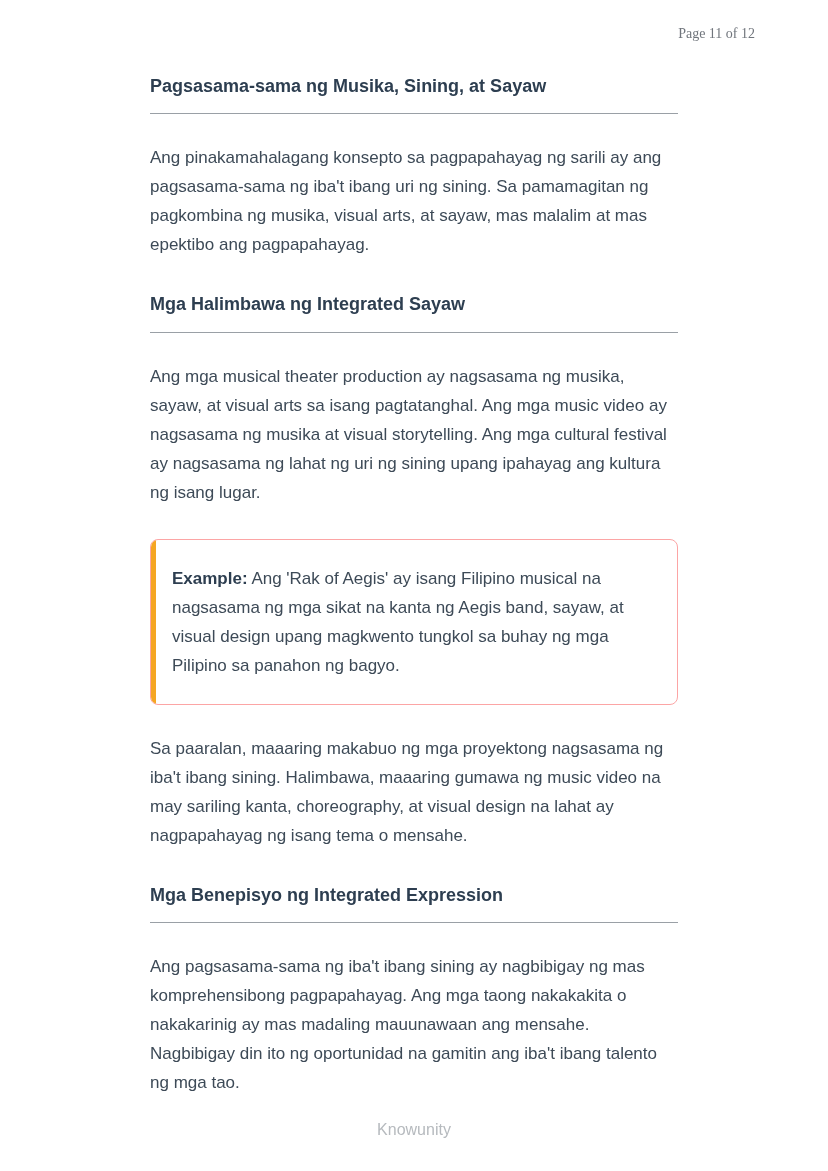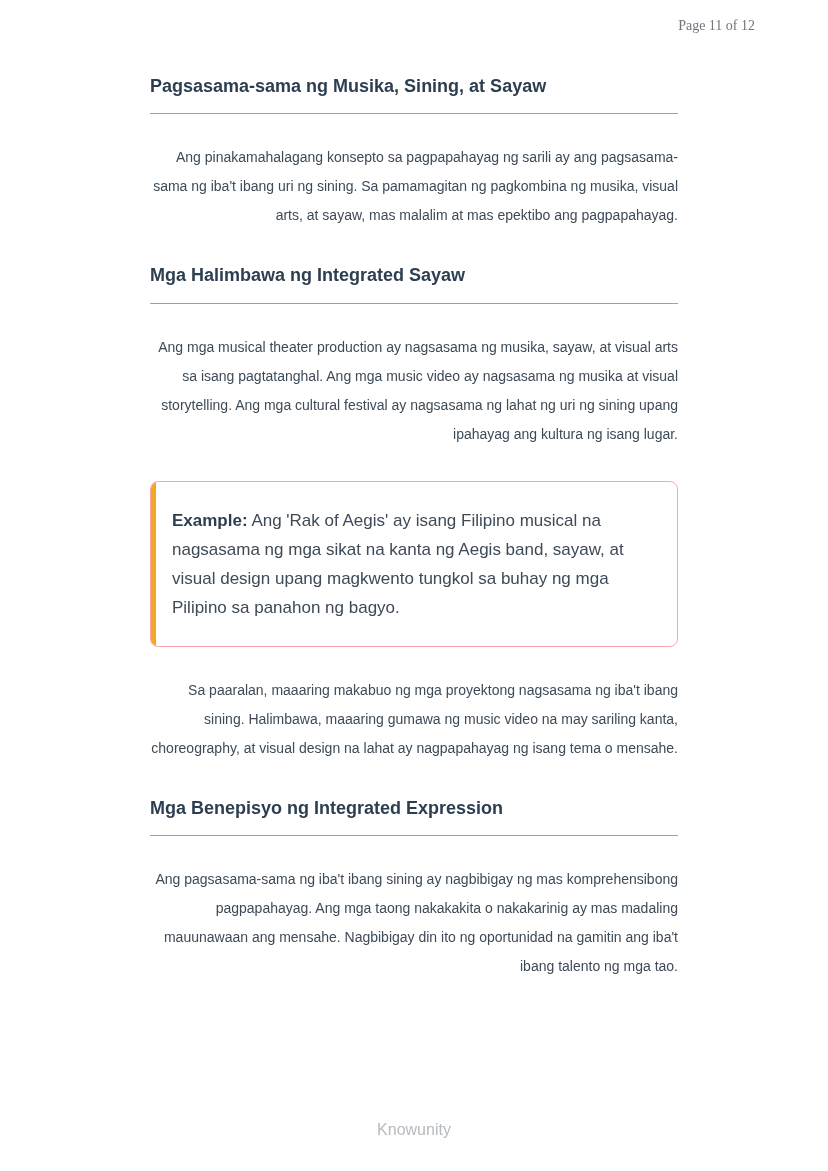--- a/index.html
+++ b/index.html
@@ -10,21 +10,21 @@
   .page {
     position: relative;
     width: 828px;
     height: 1171px;
     background: #ffffff;
     font-family: "Liberation Sans", "DejaVu Sans", sans-serif;
     overflow: hidden;
   }
   .page-number {
     position: absolute;
-    top: 18px;
+    top: 26px;
     right: 73px;
     font-family: "Liberation Serif", "DejaVu Serif", serif;
     font-size: 14px;
     color: #70757c;
   }
   .content {
     position: absolute;
     left: 150px;
     width: 528px;
     top: 72px;
@@ -40,24 +40,23 @@
     margin-top: 3px;
   }
   .rule {
     border: none;
     border-top: 1px solid #9aa0a6;
     margin: 15px 0 0 0;
     height: 0;
   }
   p.body-text {
     margin: 29px 0 0 0;
-    font-size: 14px;
+    font-size: 17px;
     line-height: 29px;
     color: #3d4a57;
-    text-align: right;
   }
   .example-box {
     position: relative;
     margin-top: 32px;
     border: 1px solid #fca5a5;
     border-radius: 8px;
     padding: 24px 24px 24px 21px;
     overflow: hidden;
   }
   .example-accent {

